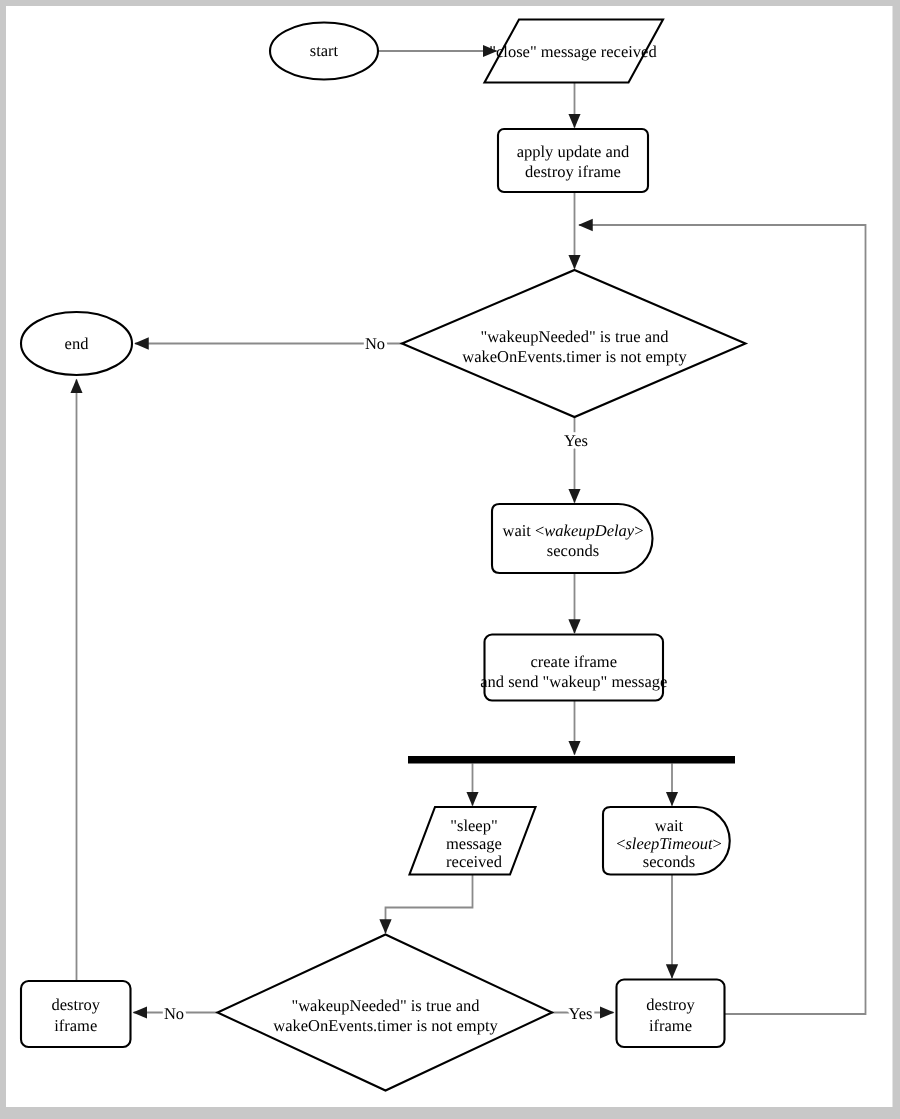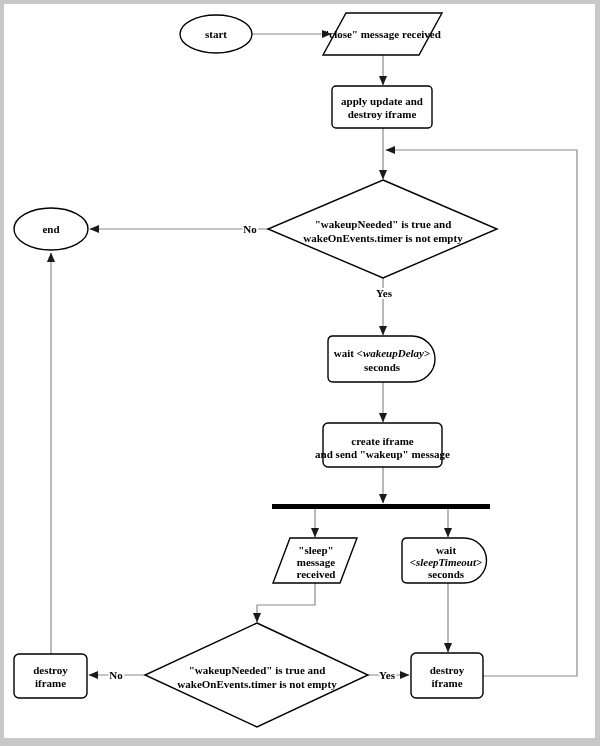--- a/index.html
+++ b/index.html
@@ -1,16 +1,16 @@
 <!DOCTYPE html>
 <html><head>
 <meta charset="utf-8">
 <style>
   html, body { margin: 0; padding: 0; background: #ffffff; }
-  .canvas { position: relative; width: 600px; height: 746px; background: #ffffff; overflow: hidden; font-weight: bold; }
+  .canvas { position: relative; width: 600px; height: 746px; background: #ffffff; overflow: hidden; }
   svg { display: block; }
   .shape { fill: #ffffff; stroke: #000000; stroke-width: 1.4px; }
   .bar { fill: #000000; stroke: none; }
   .edge { fill: none; stroke: #8a8a8a; stroke-width: 1.2px; }
   .frame { fill: #c8c8c8; }
   text {
     font-family: "Liberation Serif", "DejaVu Serif", serif;
     font-size: 11px;
     fill: #000000;
   }

